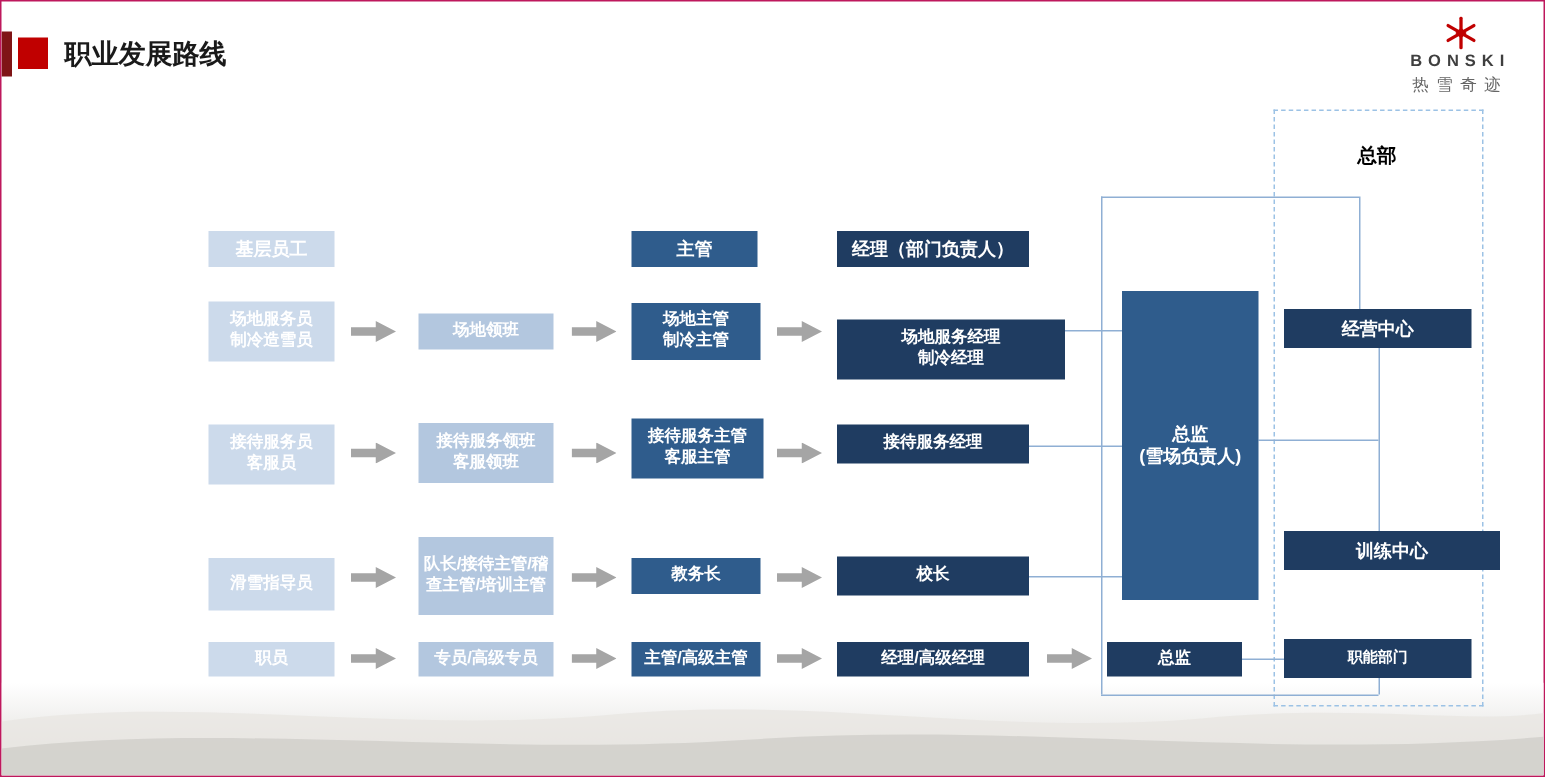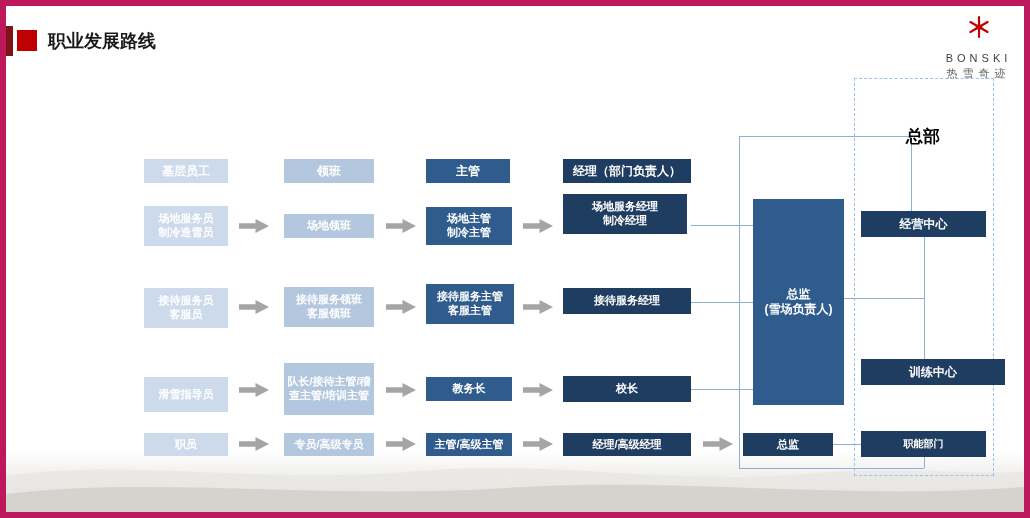--- a/index.html
+++ b/index.html
@@ -1,16 +1,16 @@
 <!DOCTYPE html>
 <html><head>
 <meta charset="utf-8">
 <style>
   html,body{margin:0;padding:0;background:#ffffff;font-family:"Liberation Sans","DejaVu Sans",sans-serif;}
-  #slide{position:relative;width:1030px;height:518px;background:#ffffff;border:6px solid #be185d;box-sizing:border-box;overflow:hidden;}
+  #slide{position:relative;width:1030px;height:518px;background:#ffffff;border:1px solid #be185d;box-sizing:border-box;overflow:hidden;}
 
   .box{position:absolute;display:flex;align-items:center;justify-content:center;text-align:center;
        font-weight:700;color:#ffffff;white-space:pre-line;line-height:1.25;z-index:2;overflow:hidden;box-sizing:border-box;}
   .c1{background:#ccdaeb;font-size:11px;}
   .c2{background:#b3c7df;font-size:11px;}
   .c3{background:#2f5c8c;font-size:11px;text-align:center;}
   .c4{background:#1f3c61;font-size:11px;}
   .hdr{font-size:12px;}
 
   .arrow{position:absolute;width:30px;height:14px;background:#a5a5a5;z-index:2;
@@ -20,25 +20,25 @@
 
   .hq-frame{position:absolute;left:848px;top:72px;width:138px;height:396px;border:1px dashed #9cc2e5;z-index:1;}
 
   .slide-title{position:absolute;left:42px;top:23px;font-size:18px;font-weight:700;color:#1a1a1a;z-index:3;}
   .accent-sliver{position:absolute;left:0;top:20px;width:7px;height:30px;background:#7f1416;z-index:3;}
   .accent-square{position:absolute;left:11px;top:24px;width:20px;height:21px;background:#c00000;z-index:3;}
 
   .diagram-title{position:absolute;left:250px;top:103px;width:250px;text-align:center;
                  font-size:17px;font-weight:700;color:#1a1a1a;z-index:3;}
   .hq-title{position:absolute;left:848px;top:94px;width:138px;text-align:center;
-            font-size:17px;font-weight:700;color:#000000;z-index:3;margin-top:25px;}
+            font-size:13px;font-weight:700;color:#000000;z-index:3;}
 
   .logo{position:absolute;left:925px;top:10px;width:95px;text-align:center;z-index:3;}
   .logo .flake{display:block;height:22px;}
-  .logo .brand{display:block;font-size:11px;font-weight:400;color:#3f3f3f;letter-spacing:4px;margin-top:14px;}
+  .logo .brand{display:block;font-size:11px;font-weight:700;color:#3f3f3f;letter-spacing:4px;margin-top:2px;}
   .logo .tagline{display:block;font-size:11px;color:#666666;letter-spacing:5px;margin-top:2px;}
 
   .snow{position:absolute;left:0;bottom:0;width:1030px;height:62px;z-index:0;}
 </style>
 </head>
 <body>
 
 <div id="slide">
 
   <svg class="snow" viewBox="0 0 1030 62" preserveAspectRatio="none">
@@ -81,33 +81,32 @@
   <div class="line" style="left:685px;top:219px;width:62px;height:1px"></div>
   <div class="line" style="left:685px;top:296px;width:62px;height:1px"></div>
   <div class="line" style="left:685px;top:383px;width:62px;height:1px"></div>
   <div class="line" style="left:838px;top:292px;width:80px;height:1px"></div>
   <div class="line" style="left:918px;top:231px;width:1px;height:122px"></div>
   <div class="line" style="left:827px;top:438px;width:28px;height:1px"></div>
   <div class="line" style="left:733px;top:462px;width:185px;height:1px"></div>
   <div class="line" style="left:918px;top:451px;width:1px;height:11px"></div>
 
   <div class="box c1 hdr" style="left:138px;top:153px;width:84px;height:24px">基层员工</div>
-  <div class="box c2 hdr" style="left:278px;top:153px;width:90px;height:24px">领班</div>
   <div class="box c3 hdr" style="left:420px;top:153px;width:84px;height:24px">主管</div>
   <div class="box c4 hdr" style="left:557px;top:153px;width:128px;height:24px">经理（部门负责人）</div>
 
   <div class="box c1" style="left:138px;top:200px;width:84px;height:40px">场地服务员
 制冷造雪员</div>
   <div class="arrow" style="left:233px;top:213px"></div>
   <div class="box c2" style="left:278px;top:208px;width:90px;height:24px">场地领班</div>
   <div class="arrow" style="left:380px;top:213px"></div>
   <div class="box c3" style="left:420px;top:201px;width:86px;height:38px">场地主管
 制冷主管</div>
   <div class="arrow" style="left:517px;top:213px"></div>
-  <div class="box c4" style="left:557px;top:188px;width:124px;height:40px">场地服务经理
+  <div class="box c4" style="left:557px;top:212px;width:152px;height:40px">场地服务经理
 制冷经理</div>
 
   <div class="box c1" style="left:138px;top:282px;width:84px;height:40px">接待服务员
 客服员</div>
   <div class="arrow" style="left:233px;top:294px"></div>
   <div class="box c2" style="left:278px;top:281px;width:90px;height:40px">接待服务领班
 客服领班</div>
   <div class="arrow" style="left:380px;top:294px"></div>
   <div class="box c3" style="left:420px;top:278px;width:88px;height:40px">接待服务主管
 客服主管</div>

